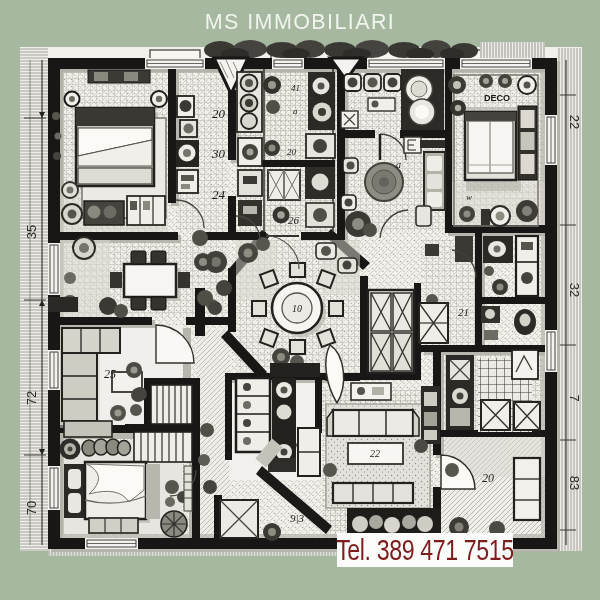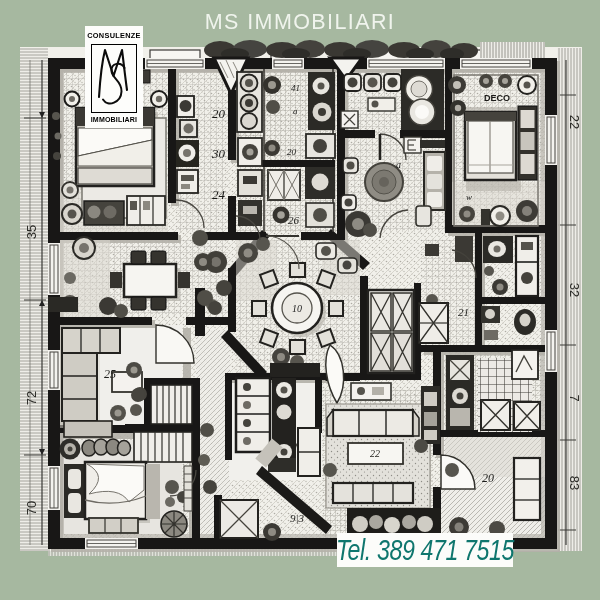--- a/index.html
+++ b/index.html
@@ -7,22 +7,22 @@
   #page{position:relative;width:600px;height:600px;}
   #title{position:absolute;left:0;top:10px;width:600px;text-align:center;
     color:#f0f4ed;font-size:21.5px;letter-spacing:1.4px;font-weight:400;}
   #logo{position:absolute;left:85px;top:26px;width:58px;height:102px;background:#fdfdfb;}
   #logo .t{position:absolute;top:5px;left:-6px;width:70px;text-align:center;
     font-size:8px;letter-spacing:0.3px;color:#000;font-weight:700;transform:scale(0.92,1);}
   #logo .b{position:absolute;bottom:4px;left:-6px;width:70px;text-align:center;
     font-size:8px;letter-spacing:0.2px;color:#000;font-weight:700;transform:scale(0.88,1);}
   #logo .mono{position:absolute;left:6px;top:18px;width:44px;height:67px;border:1.4px solid #000;}
   #tel{position:absolute;left:337px;top:533px;width:176px;height:34px;background:#fcfcfa;
-    color:#0f766e;font-size:29px;font-weight:400;text-align:right;line-height:34px;
-    letter-spacing:-0.5px;white-space:nowrap;font-style:italic;}
+    color:#7f1d1d;font-size:29px;font-weight:400;text-align:right;line-height:34px;
+    letter-spacing:-0.5px;white-space:nowrap;}
   #tel span{position:absolute;left:50%;top:0;transform:translateX(-40%) scale(0.8,1);transform-origin:0 50%;white-space:nowrap;}
 </style>
 </head>
 <body>
 <div id="page">
 <svg id="plan" width="600" height="600" viewBox="0 0 600 600">
 <defs>
   <pattern id="hatchV" width="3" height="3" patternUnits="userSpaceOnUse">
     <rect width="3" height="3" fill="#eeede8"></rect>
     <line x1="1" y1="0" x2="1" y2="3" stroke="#8b8b84" stroke-width="0.9"></line>
@@ -941,30 +941,17 @@
 <text x="482" y="482" font-family="Liberation Serif,serif" font-size="12" fill="#1d1d1b" font-style="italic">20</text>
 </g>
 
 <g>
 <rect x="420" y="140" width="25" height="8" fill="#2e2d29"></rect>
 </g>
 </svg>
 
 <div id="title">MS IMMOBILIARI</div>
 
-<div id="logo">
-  <div class="t">CONSULENZE</div>
-
-  <div class="mono">
-    <svg width="44" height="67" viewBox="0 0 44 67">
-
-      <path d="M7 52 C8 36 11 13 13 5 L21.5 31 L30 5 C31 12 33 31 35 45" fill="none" stroke="#0c0c0c" stroke-width="2.1" stroke-linecap="round" stroke-linejoin="round"></path>
-
-      <path d="M32.5 23 C29 16 19 18 19.5 26 C20 33.5 30 36 29.5 46.5 C29 57.5 16 62.5 11 54.5" fill="none" stroke="#0c0c0c" stroke-width="2" stroke-linecap="round"></path>
-    </svg>
-  </div>
-  <div class="b">IMMOBILIARI</div>
-</div>
 
 <div id="tel">
       <span>Tel. 389 471 7515</span>
     </div>
 </div>
 
 </body></html>

